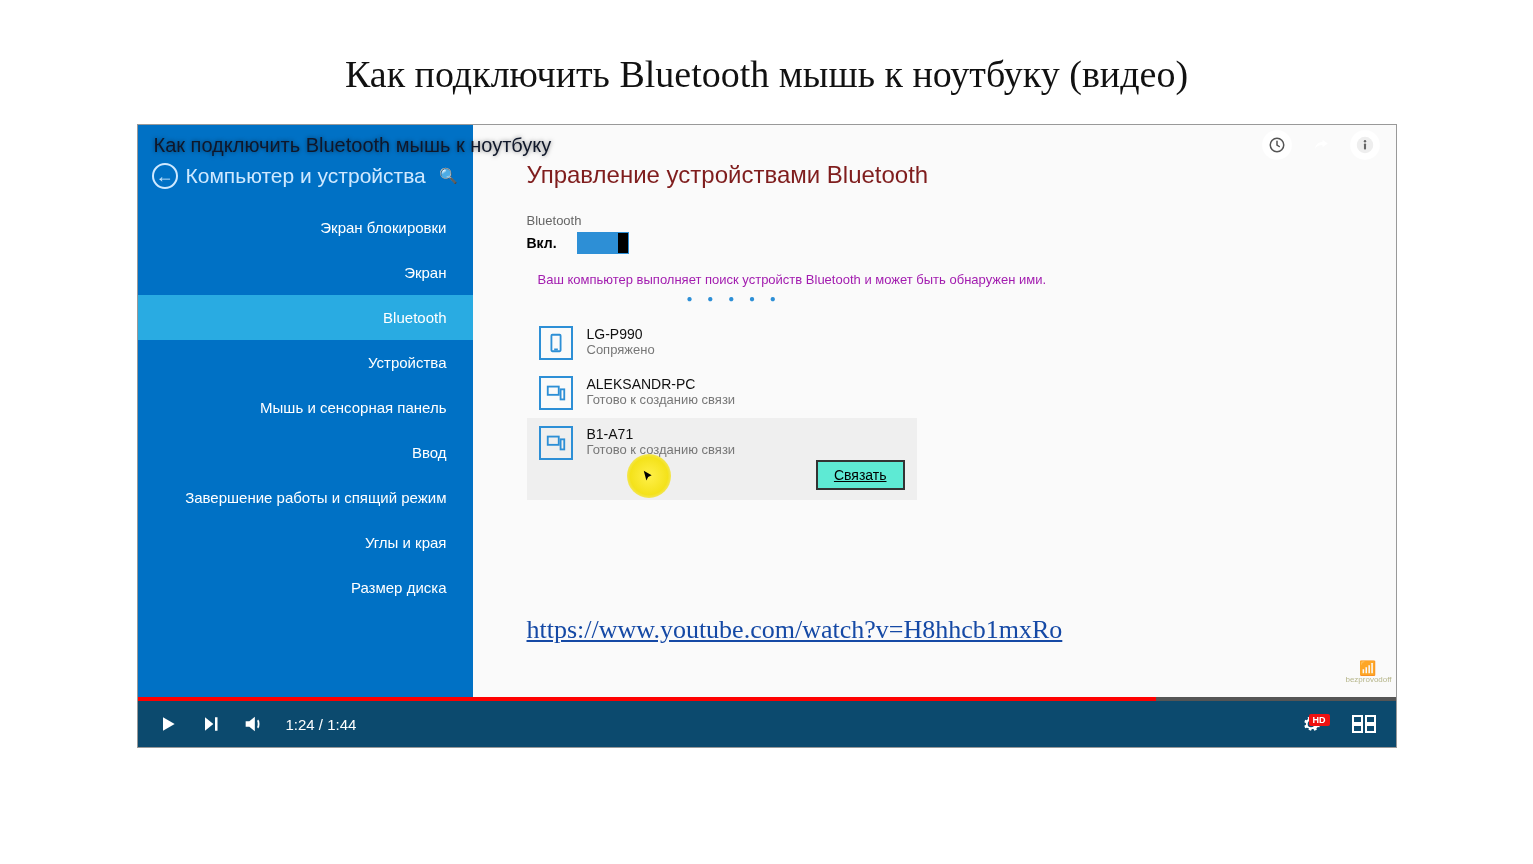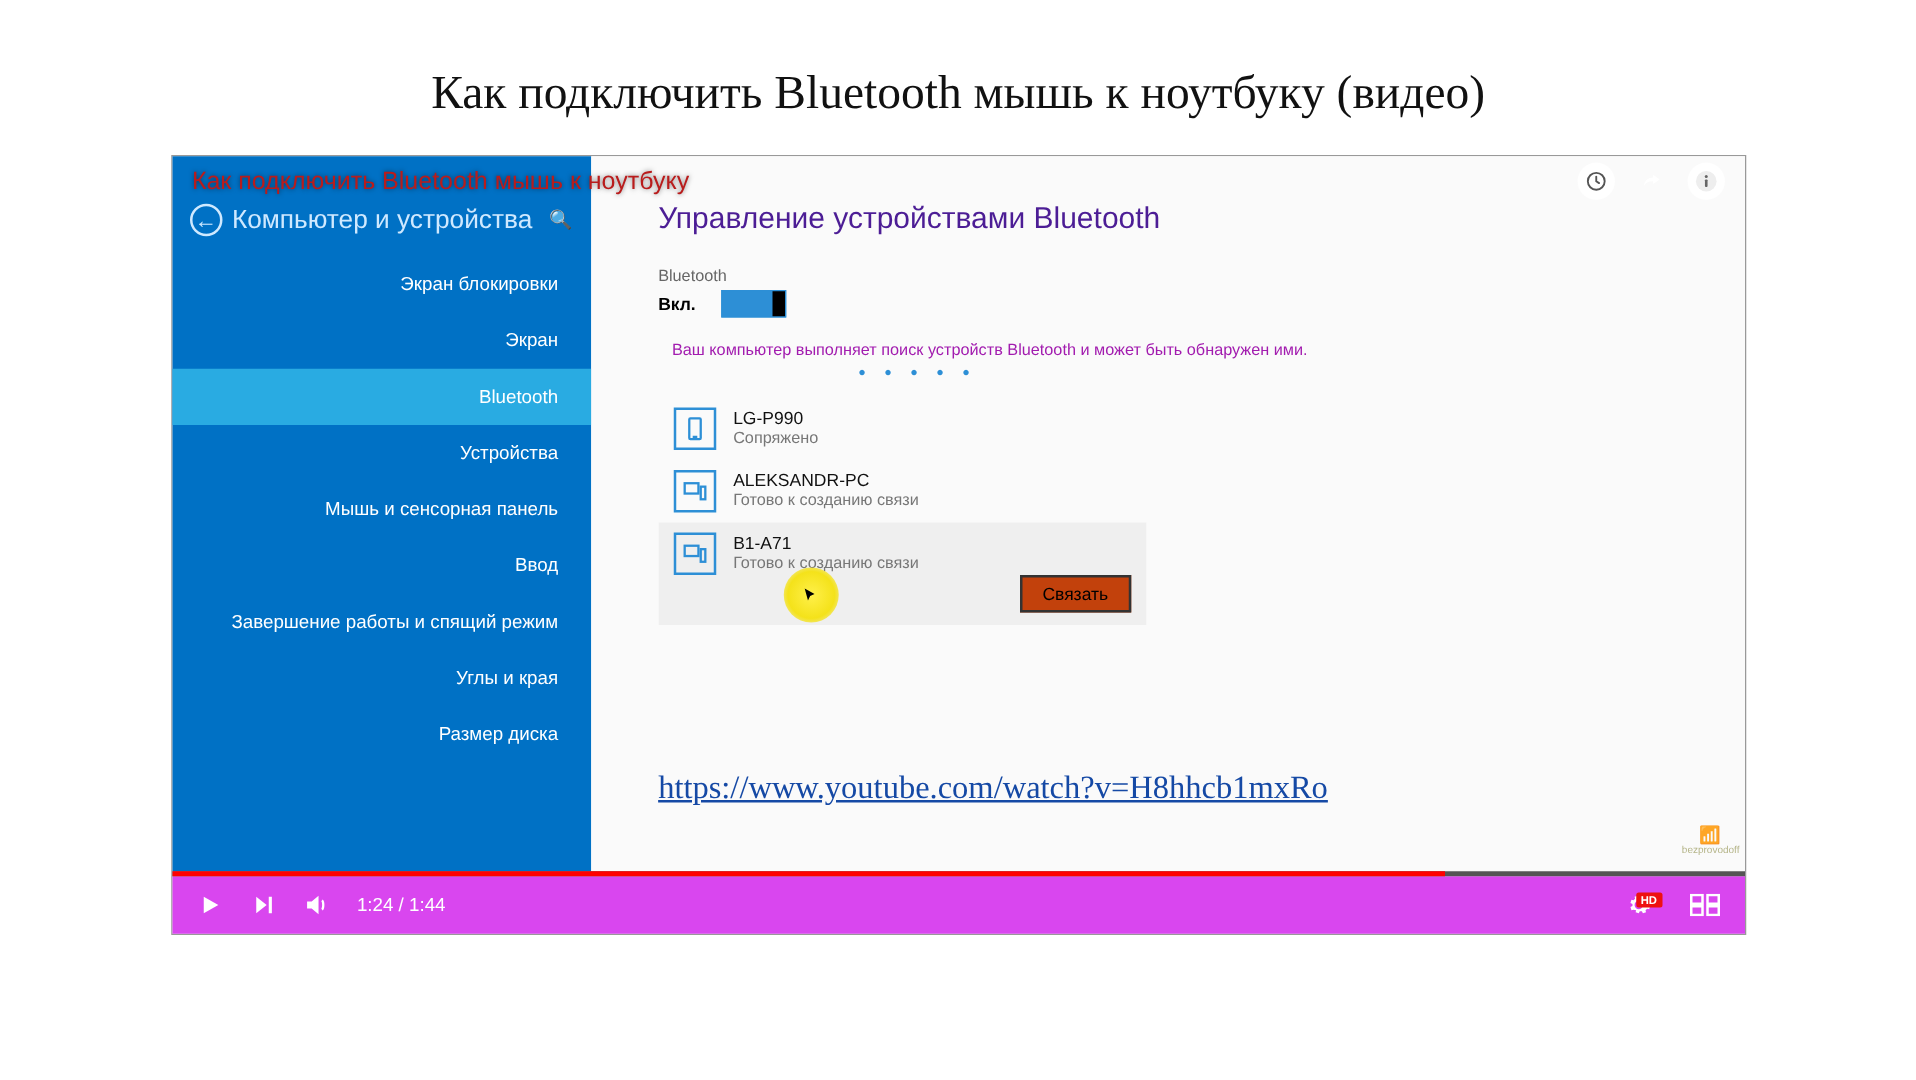--- a/index.html
+++ b/index.html
@@ -25,21 +25,21 @@
     top: 0; left: 0; right: 0;
     height: 40px;
     display: flex;
     align-items: center;
     justify-content: space-between;
     padding: 0 16px;
     z-index: 10;
     pointer-events: none;
   }
   .overlay-title {
-    color: #b91c1c;
+    color: #0f172a;
     font-size: 20px;
     text-shadow: 0 0 4px rgba(0,0,0,.5);
   }
   .overlay-icons { display: flex; gap: 14px; align-items: center; }
   .circle-btn {
     width: 30px; height: 30px;
     border-radius: 50%;
     background: rgba(255,255,255,.85);
     display: flex; align-items: center; justify-content: center;
     pointer-events: auto;
@@ -87,21 +87,21 @@
   }
   .menu li.active { background: #29abe2; }
 
   .content {
     flex: 1;
     background: #fafafa;
     padding: 36px 0 0 54px;
     position: relative;
   }
   .content-title {
-    color: #4c1d95;
+    color: #7f1d1d;
     font-size: 24px;
     font-weight: 400;
     margin-bottom: 24px;
   }
   .bt-label { font-size: 13px; color: #666; }
   .bt-row { display: flex; align-items: center; gap: 20px; margin: 4px 0 18px 0; text-align: center; }
   .bt-on { font-size: 14px; font-weight: bold; }
   .toggle {
     width: 52px; height: 22px; background: #2d8fd6; position: relative;
     border: 1px solid #2d8fd6;
@@ -124,22 +124,22 @@
   .device .dicon {
     width: 34px; height: 34px; border: 2px solid #2d8fd6;
     display: flex; align-items: center; justify-content: center;
   }
   .device .dicon svg { width: 22px; height: 22px; fill: none; stroke: #2d8fd6; stroke-width: 2; }
   .device .dinfo { display: flex; flex-direction: column; }
   .device .dname { font-size: 14px; color: #111; }
   .device .dstatus { font-size: 13px; color: #777; }
   .pair-btn {
     position: absolute; right: 12px; bottom: 10px;
-    border: 2px solid #333; background: #c2410c;
-    padding: 5px 16px; font-size: 14px; cursor: pointer;
+    border: 2px solid #333; background: #5eead4;
+    padding: 5px 16px; font-size: 14px; cursor: pointer; text-decoration: underline;
   }
   .cursor-spot {
     position: absolute; width: 44px; height: 44px; border-radius: 50%;
     background: radial-gradient(circle, #fff04a 0%, #f4e21a 60%, rgba(244,226,26,0) 100%);
     left: 100px; top: 36px; display:flex; align-items:center; justify-content:center;
     pointer-events: none;
   }
   .cursor-spot svg { width: 14px; height: 14px; }
 
   .ytlink {
@@ -163,21 +163,21 @@
   
   .progress {
     height: 4px; background: #555; position: relative;
   }
   .progress .fill {
     position: absolute; left:0; top:0; bottom:0;
     background: #ff0000;
   }
   .controls {
     height: 46px;
-    background: #d946ef;
+    background: #0c4a6e;
     display: flex;
     align-items: center;
     color: #fff;
     padding: 0 20px;
     gap: 22px;
     font-size: 14px;
   }
   .controls .spacer { flex: 1; }
   .ctrl-btn { cursor: pointer; display:flex; align-items:center; }
   .ctrl-btn svg { fill: #fff; }

